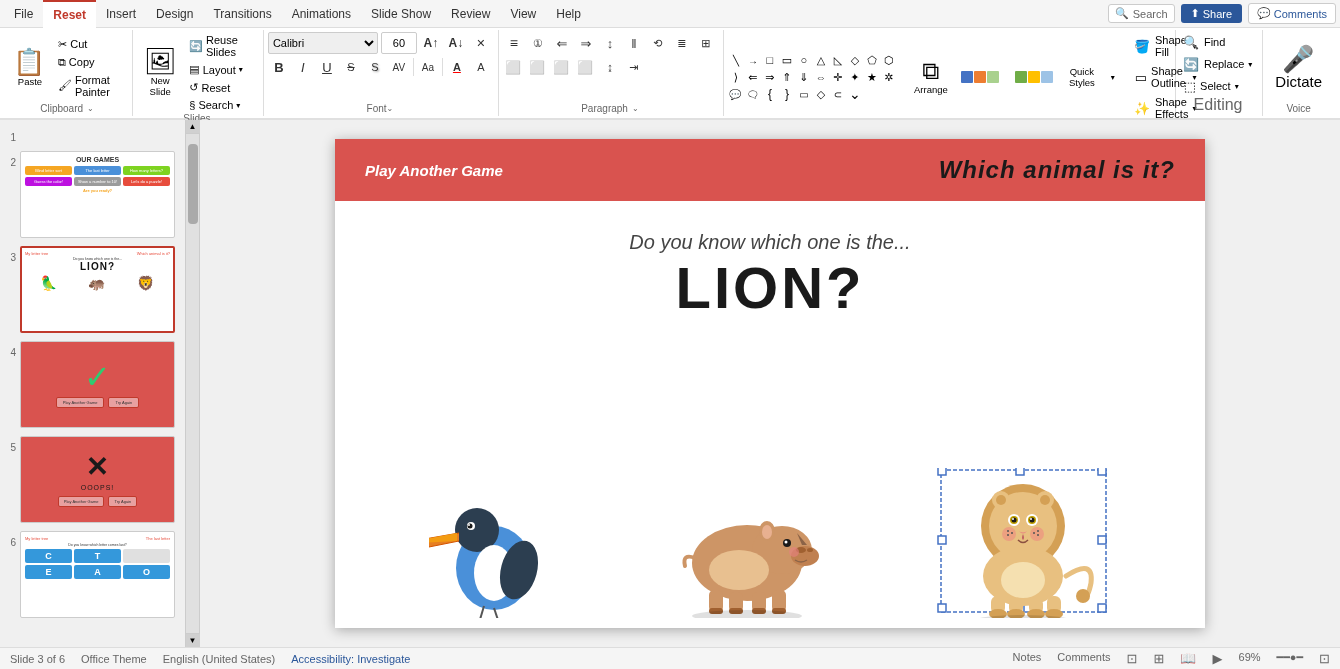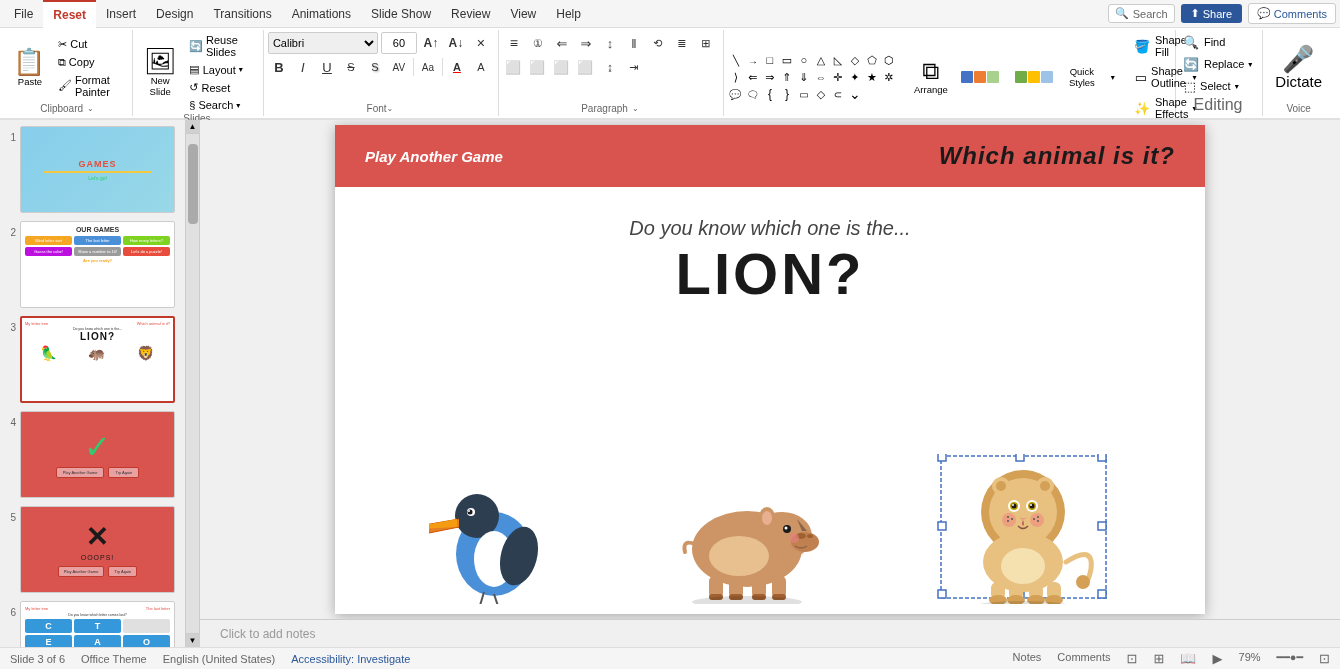--- a/index.html
+++ b/index.html
@@ -284,25 +284,20 @@
   </div>
 </div>
 
 <div style="display:flex; flex-direction:row; height:calc(669px - 120px - 22px);">
 
   <div style="width:200px; background:#f0f0f0; border-right:1px solid #ccc; display:flex; flex-direction:row;">
     <div style="flex:1; overflow-y:auto; padding:6px 4px;">
 
       <div style="display:flex; flex-direction:row; align-items:flex-start; margin-bottom:8px; cursor:pointer;">
         <span style="font-size:10px; color:#666; margin-right:4px; min-width:12px; text-align:right; padding-top:6px;">1</span>
-        <div style="width:155px; height:87px; border:1.5px solid #ccc; border-radius:2px; overflow:hidden; background: linear-gradient(135deg, #87ceeb 0%, #98d8e8 100%); display:flex; flex-direction:column; align-items:center; justify-content:center; flex-shrink:0;">
-          <div style="color:#e74c3c; font-weight:bold; font-size:9px; text-align:center; letter-spacing:1px;">GAMES</div>
-          <div style="background:#f5c842; width:70%; height:2px; margin:2px 0;"></div>
-          <div style="color:#2ecc71; font-size:5px;">Let's go!</div>
-        </div>
       </div>
 
       <div style="display:flex; flex-direction:row; align-items:flex-start; margin-bottom:8px; cursor:pointer;">
         <span style="font-size:10px; color:#666; margin-right:4px; min-width:12px; text-align:right; padding-top:6px;">2</span>
         <div style="width:155px; height:87px; border:1.5px solid #ccc; border-radius:2px; overflow:hidden; background:#fff; padding:4px; flex-shrink:0;">
           <div style="color:#333; font-weight:bold; font-size:7px; text-align:center; margin-bottom:3px;">OUR GAMES</div>
           <div style="display:grid; grid-template-columns:1fr 1fr 1fr; gap:2px;">
             <div style="background:#f5a623; font-size:4px; padding:2px; border-radius:2px; text-align:center; color:white;">Blind letter sort</div>
             <div style="background:#4a90d9; font-size:4px; padding:2px; border-radius:2px; text-align:center; color:white;">The last letter</div>
             <div style="background:#7ed321; font-size:4px; padding:2px; border-radius:2px; text-align:center; color:white;">How many letters?</div>
@@ -544,36 +539,33 @@
                 <ellipse cx="87" cy="153" rx="50" ry="6" fill="rgba(0,0,0,0.12)"></ellipse>
               </svg>
             </div>
 
           </div>
         </div>
 
       </div>
     </div>
 
-    <div style="height:28px; background:#f0f0f0; border-top:1px solid #ccc; display:flex; align-items:center; padding:0 20px; font-size:12px; color:#999; cursor:text;">
-      <span>Click to add notes</span>
-    </div>
   </div>
 
 </div>
 
 <div style="height:22px; background:#f5f5f5; border-top:1px solid #ddd; display:flex; align-items:center; padding:0 10px; font-size:11px; color:#666; gap:16px;">
   <span>Slide 3 of 6</span>
   <span>Office Theme</span>
   <span>English (United States)</span>
   <span style="cursor:pointer; color:#2b579a;">Accessibility: Investigate</span>
   <span style="margin-left:auto; display:flex; gap:16px;">
     <span style="cursor:pointer;">Notes</span>
     <span style="cursor:pointer;">Comments</span>
     <span style="cursor:pointer; font-size:13px;">⊡</span>
     <span style="cursor:pointer; font-size:13px;">⊞</span>
     <span style="cursor:pointer; font-size:13px;">📖</span>
     <span style="cursor:pointer; font-size:13px;">▶</span>
-    <span>79%</span>
+    <span>69%</span>
     <span style="cursor:pointer;">━━●━</span>
     <span style="cursor:pointer; font-size:13px;">⊡</span>
   </span>
 </div>
 
 </body></html>

